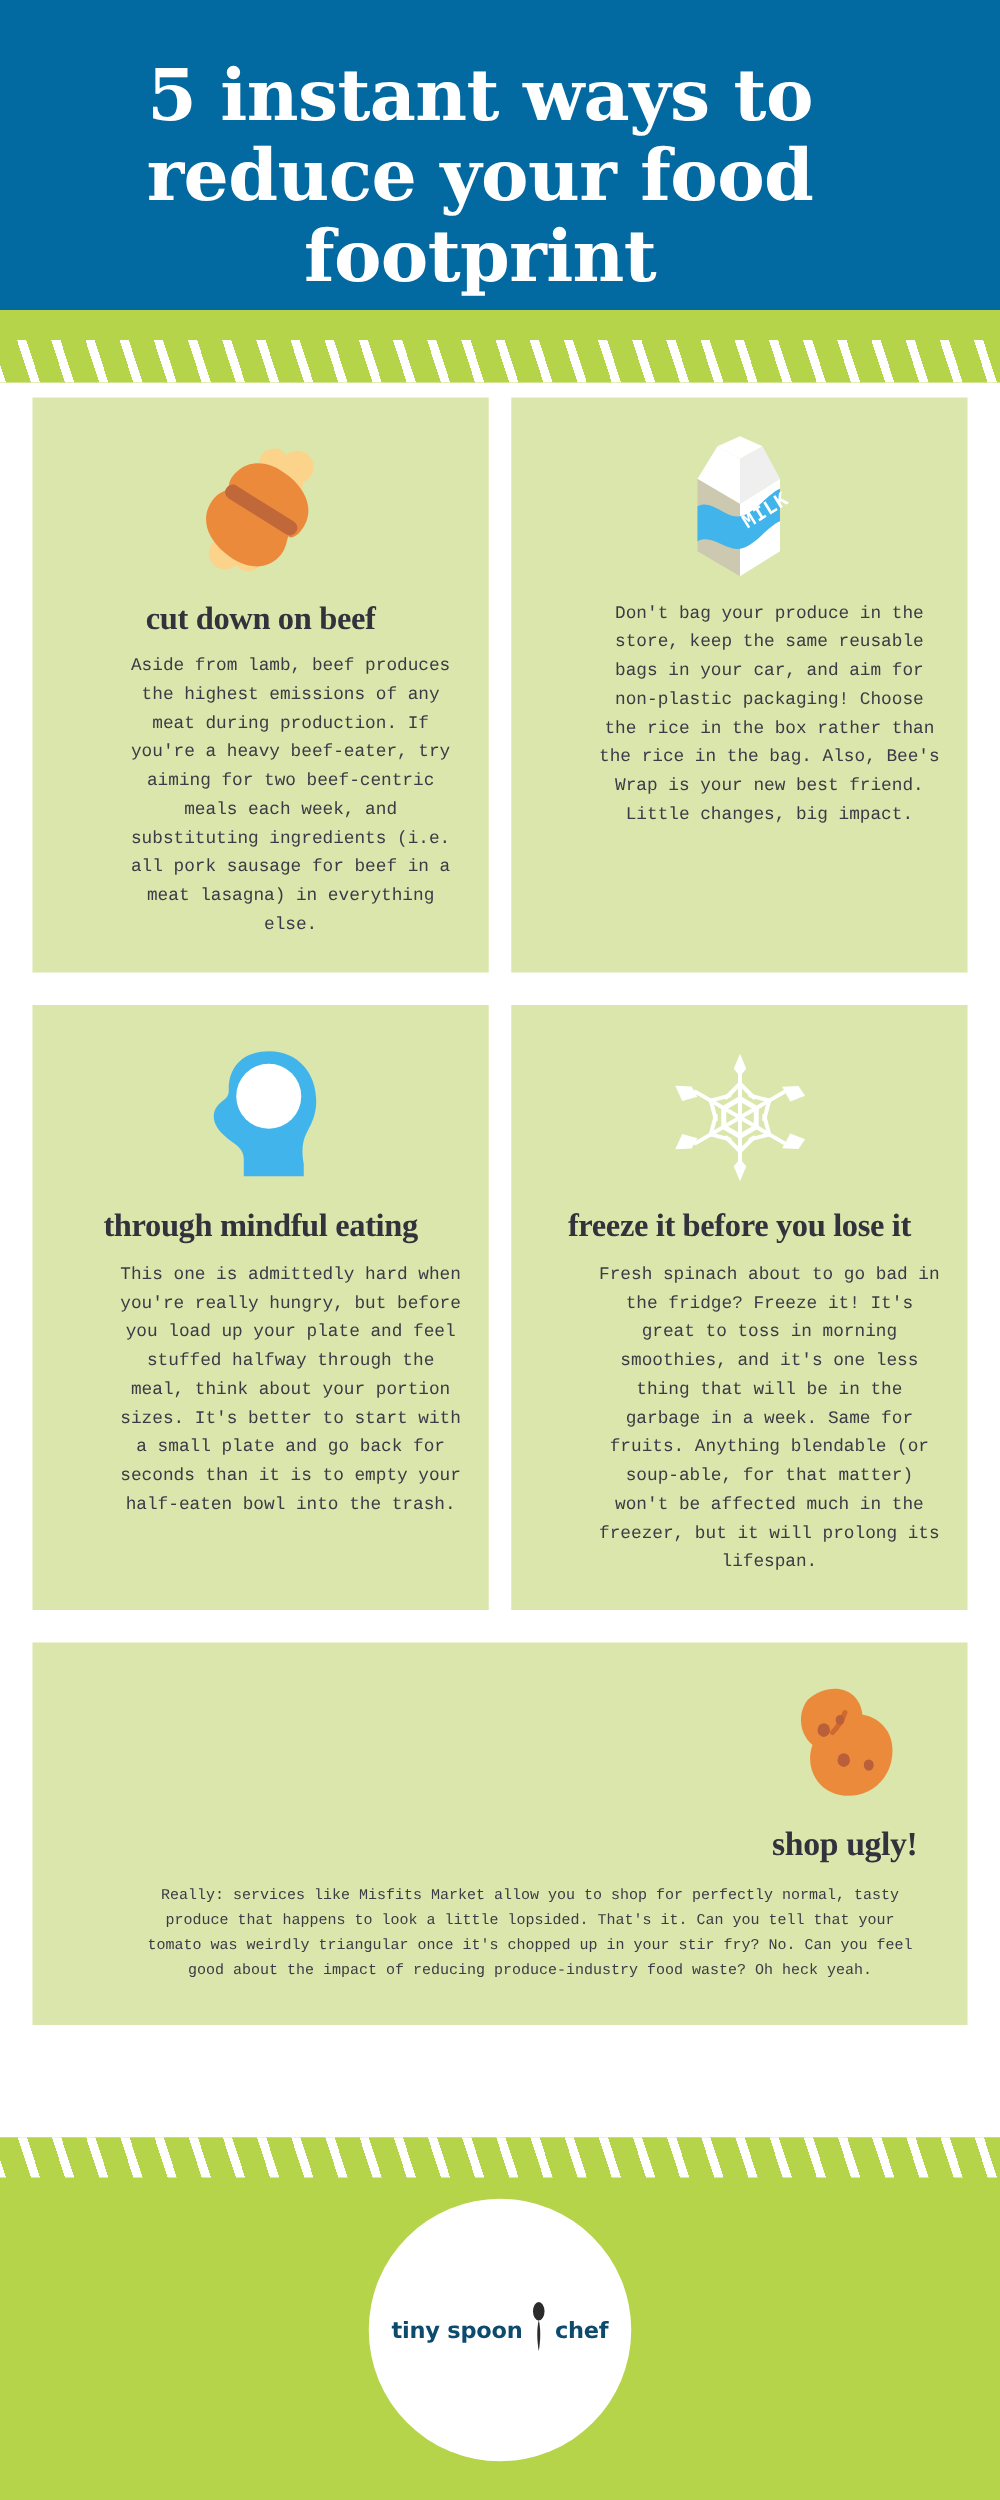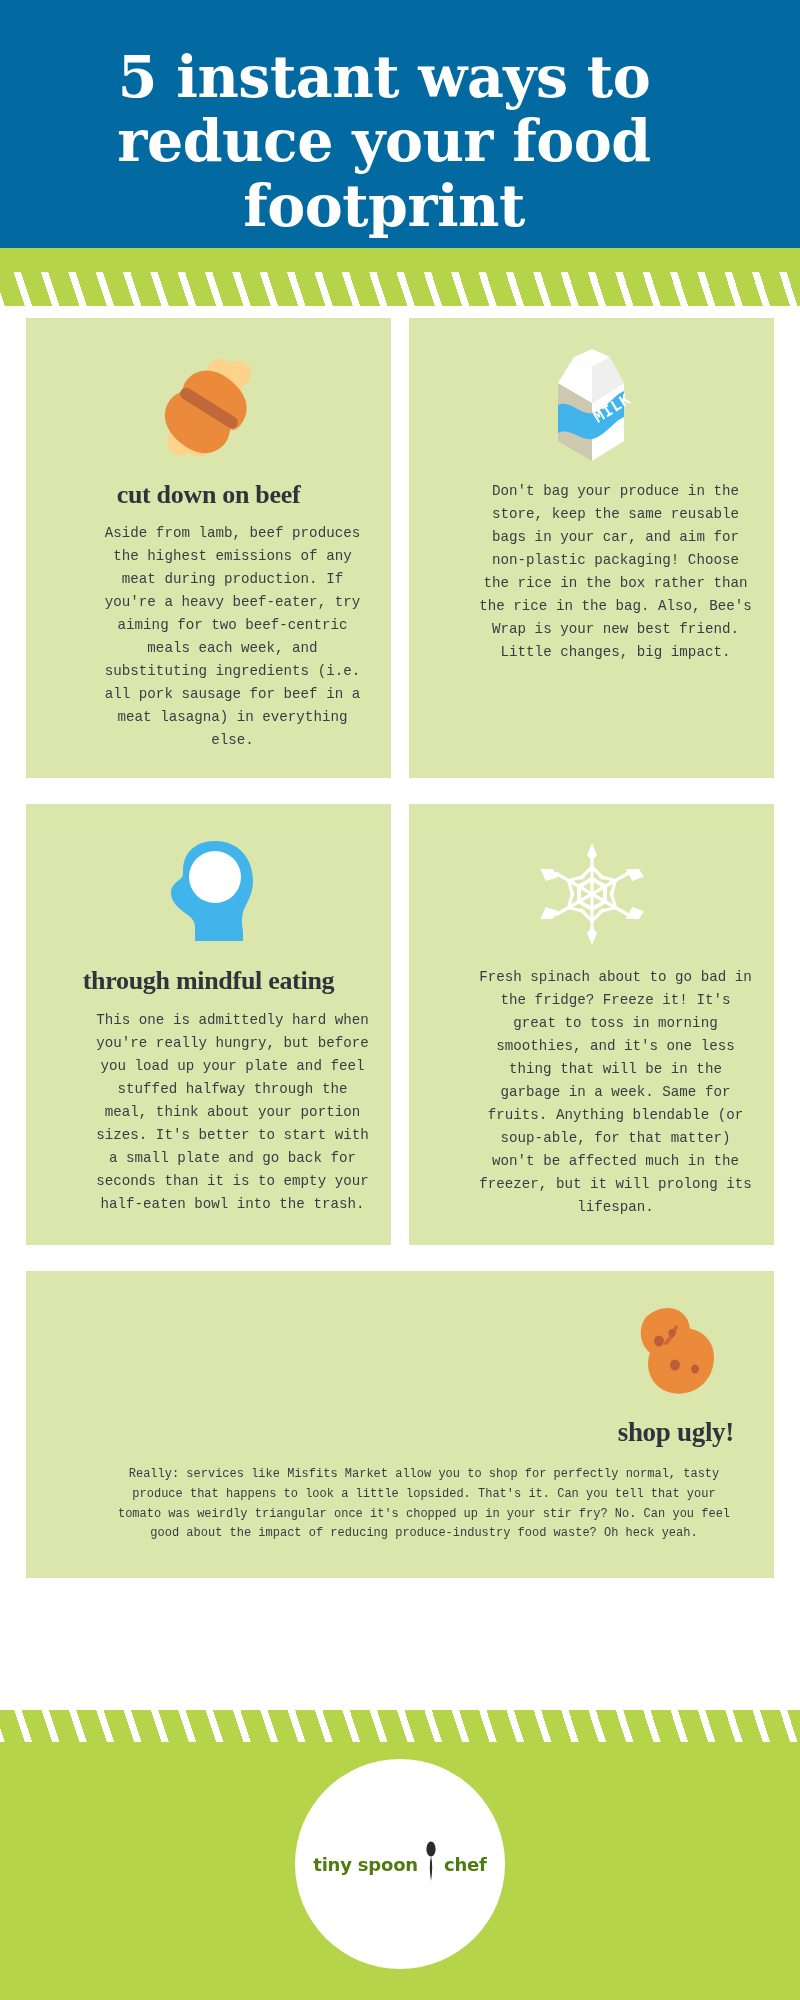--- a/index.html
+++ b/index.html
@@ -163,21 +163,21 @@
     z-index: 2;
   }
 
   .logo-text {
     display: flex;
     align-items: center;
     gap: 7px;
     font-family: "DejaVu Sans", sans-serif;
     font-weight: bold;
     font-size: 18px;
-    color: #4d7c0f;
+    color: #0c4a6e;
     letter-spacing: -0.2px;
   }
 </style>
 </head>
 <body>
 
 <div class="infographic">
 
   <div class="header">
     <h1 class="header-title">5 instant ways to reduce your food footprint</h1>
@@ -296,20 +296,21 @@
             <g fill="#ffffff">
               <polygon points="60,10 65,22 60,28 55,22"></polygon>
               <polygon points="60,112 65,100 60,94 55,100"></polygon>
               <polygon points="8,36 21,36 26,44 14,48" transform="rotate(2 17 42)"></polygon>
               <polygon points="94,36 107,36 112,44 100,48" transform="rotate(-2 103 42)"></polygon>
               <polygon points="8,86 21,86 26,78 14,74" transform="rotate(-2 17 80)"></polygon>
               <polygon points="94,86 107,86 112,78 100,74" transform="rotate(2 103 80)"></polygon>
             </g>
           </svg>
         </div>
+        <div class="card-title">freeze it before you lose it</div>
         <div class="card-body">Fresh spinach about to go bad in the fridge? Freeze it! It's great to toss in morning smoothies, and it's one less thing that will be in the garbage in a week. Same for fruits. Anything blendable (or soup-able, for that matter) won't be affected much in the freezer, but it will prolong its lifespan.</div>
       </div>
 
     </div>
 
     <div class="row">
       <div class="card wide">
         <div class="icon-wrap">
           <svg width="118" height="108" viewBox="0 0 118 108" aria-hidden="true">
 

